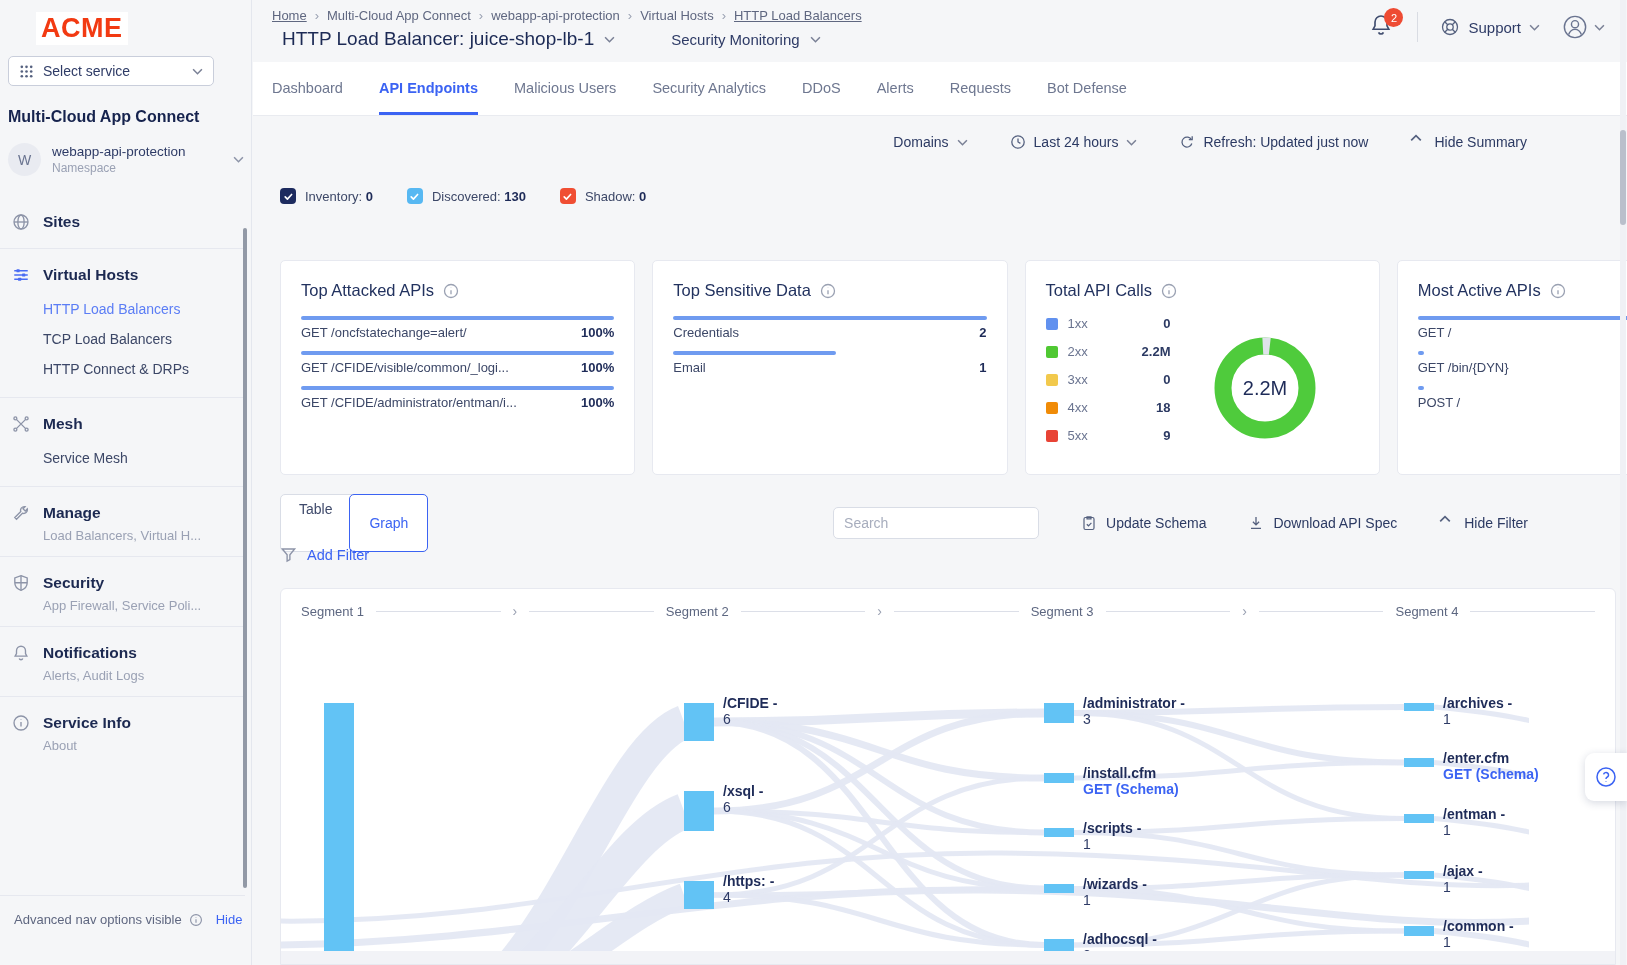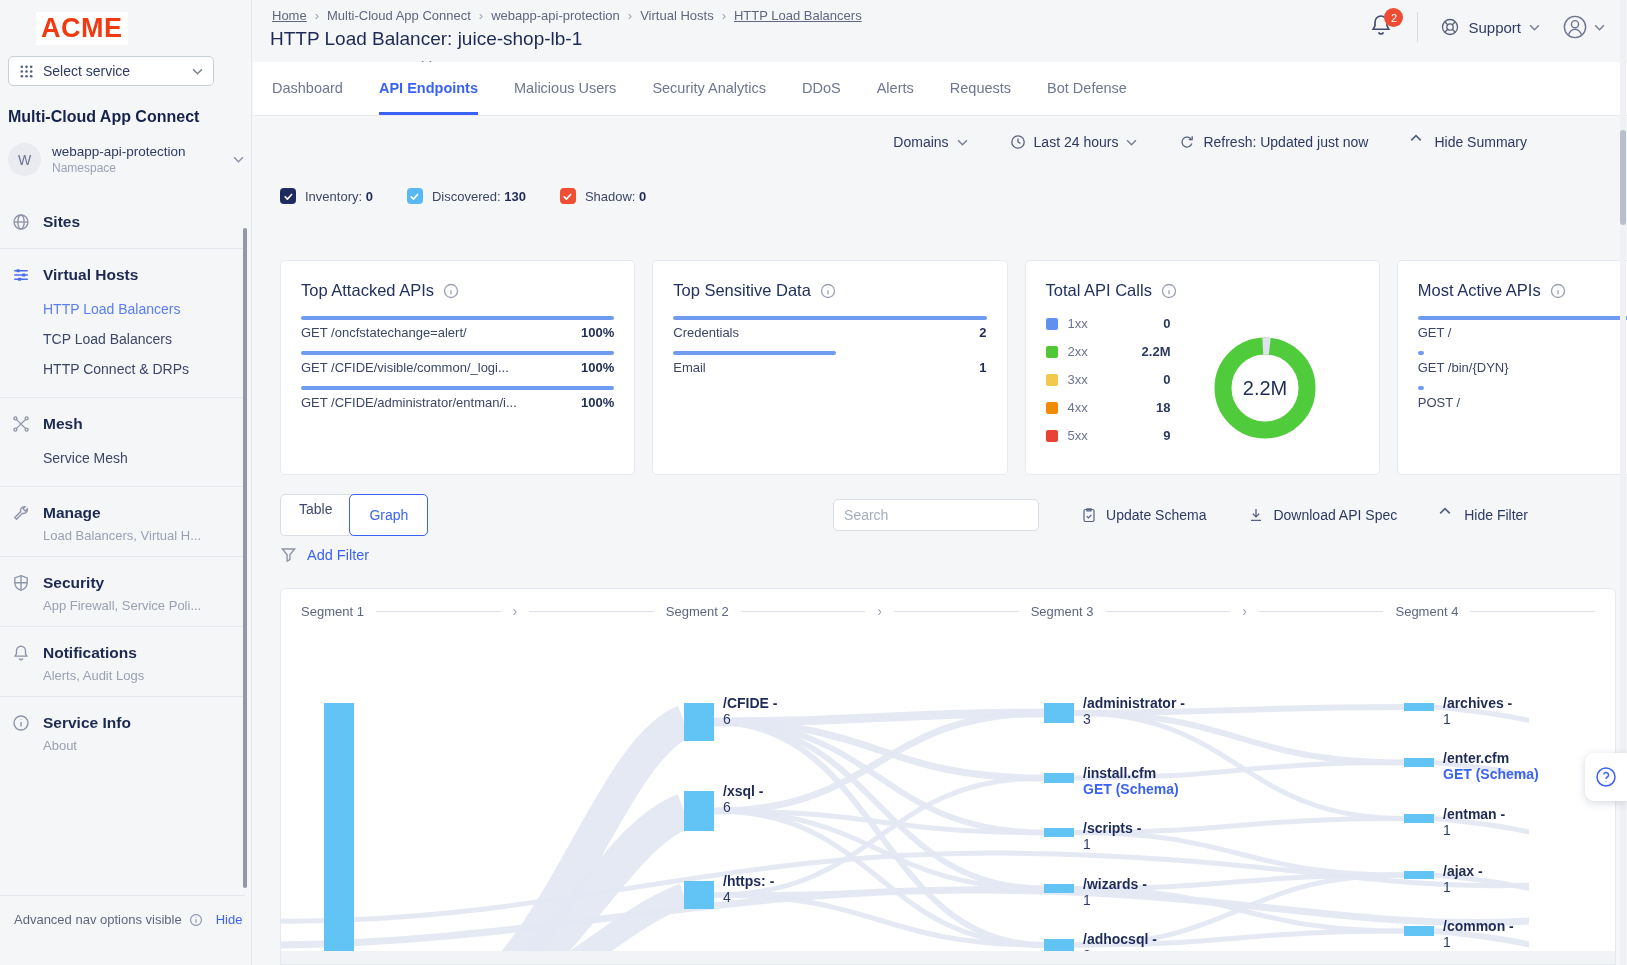--- a/index.html
+++ b/index.html
@@ -33,21 +33,21 @@
   .sidebar-footer .hide-link { color:#3b63f3; cursor:pointer; margin-left:6px; }
   .sidebar-footer .ficon { width:14px; height:14px; color:#8d94a8; }
   .side-scroll { position:absolute; right:4px; top:228px; width:4px; height:660px; background:#9299a6; border-radius:2px; }
 
   
   .main { position:absolute; left:253px; top:0; right:0; height:965px; }
   .topbar { position:relative; height:62px; }
   .breadcrumb { position:absolute; left:19px; top:8px; font-size:13px; color:#5f6780; display:flex; align-items:center; gap:8px; }
   .crumb.link { text-decoration:underline; cursor:pointer; }
   .crumb-sep { color:#9aa1b2; }
-  .title-row { position:absolute; left:17px; top:28px; display:flex; align-items:center; gap:10px;flex-direction:column; }
+  .title-row { position:absolute; left:29px; top:28px; display:flex; align-items:center; gap:10px; }
   .page-title { font-size:19px; color:#1c2a55; }
   .title-row .chev, .subnav .chev { color:#7a8196; }
   .subnav { margin-left:46px; display:flex; align-items:center; gap:10px; font-size:15px; color:#2e3b66; cursor:pointer; }
   .topbar-right { position:absolute; right:22px; top:12px; display:flex; align-items:center; gap:22px; }
   .bell-wrap { position:relative; width:26px; height:30px; color:#3f4c6e; cursor:pointer; }
   .badge { position:absolute; top:-4px; right:-8px; min-width:19px; height:19px; border-radius:10px; background:#ee4b33; color:#fff; font-size:11px; display:flex; align-items:center; justify-content:center; padding:0 4px; }
   .tr-divider { width:1px; height:30px; background:#d9dce3; }
   .support { display:flex; align-items:center; gap:8px; font-size:15px; color:#2e3b66; cursor:pointer; }
   .support .chev, .avatar-wrap .chev { color:#7a8196; }
   .avatar-wrap { display:flex; align-items:center; gap:6px; cursor:pointer; color:#6a7490; }
@@ -79,21 +79,21 @@
   .pie-legend { width:125px; }
   .pl-row { display:flex; align-items:center; margin-bottom:13px; font-size:13px; }
   .pl-chip { width:12px; height:12px; border-radius:2px; margin-right:10px; flex:0 0 auto; }
   .pl-label { color:#6a7490; }
   .pl-val { margin-left:auto; font-weight:bold; color:#2c3a63; }
   .donut-box { flex:1; display:flex; align-items:center; justify-content:center; padding-top:4px; }
 
   .toolbar-row { position:absolute; top:378px; left:27px; width:1248px; display:flex; align-items:center; }
   .seg-ctl { display:flex; border:1px solid #d9dde6; border-radius:5px; background:#fff; overflow:visible; }
   .seg-btn { padding:6px 18px; font-size:14px; color:#3f4a6b; cursor:pointer; border-radius:5px; }
-  .seg-btn.active { color:#3b63f3; border:1px solid #3b63f3; margin:-1px; padding:12px 19px; background:#fff; }
+  .seg-btn.active { color:#3b63f3; border:1px solid #3b63f3; margin:-1px; padding:20px 19px; background:#fff; }
   .search-input { margin-left:auto; width:206px; height:32px; border:1px solid #d9dde6; border-radius:5px; background:#fff; font-size:14px; padding:0 10px; color:#2e3b66; font-family:"Liberation Sans",sans-serif; }
   .search-input::placeholder { color:#a7adbd; }
   .tool-link { display:flex; align-items:center; gap:9px; font-size:14px; color:#2c3a63; margin-left:42px; cursor:pointer; }
   .tool-link .ticon { width:16px; height:16px; color:#55617f; }
   .addfilter-row { position:absolute; top:430px; left:27px; display:flex; align-items:center; gap:10px; cursor:pointer; }
   .addfilter-row .ticon { width:17px; height:17px; color:#8d94a8; }
   .addfilter-label { font-size:14.5px; color:#3b63f3; }
 
   .graph-panel { position:absolute; top:472px; left:27px; width:1336px; height:377px; background:#fff; border:1px solid #e7e9f0; border-radius:6px 6px 0 0; overflow:hidden; }
   .segments-header { position:absolute; top:14px; left:0; width:100%; display:flex; align-items:center; padding:0 20px; gap:12px; z-index:4; }

